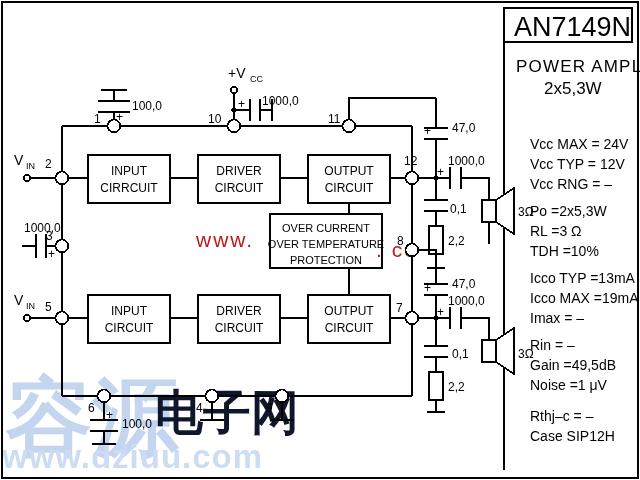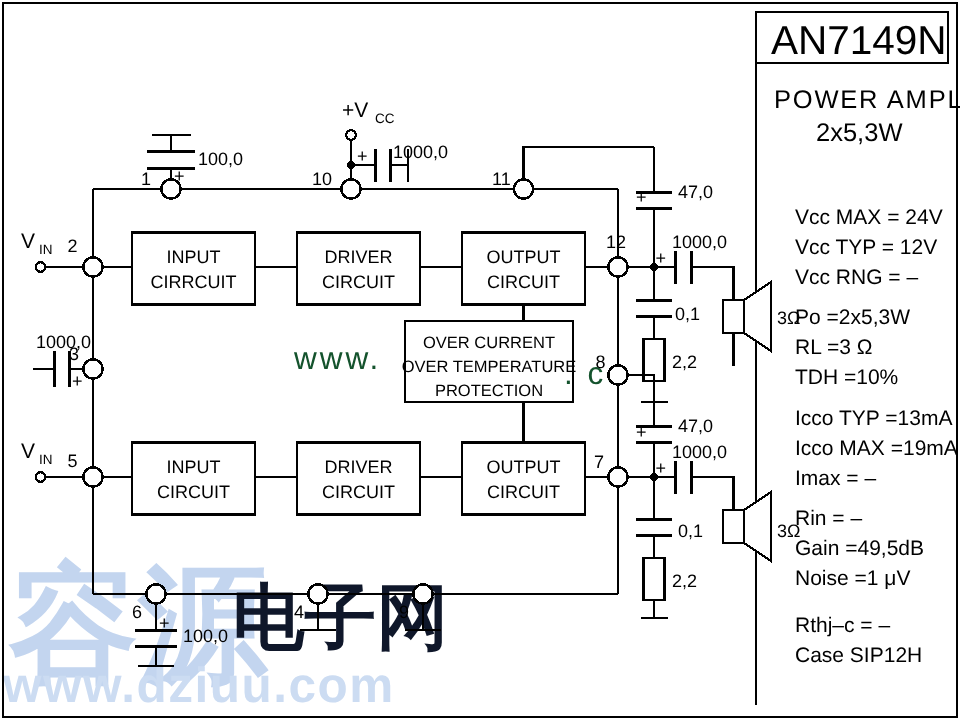--- a/index.html
+++ b/index.html
@@ -6,21 +6,21 @@
   body{width:640px;height:480px;position:relative;overflow:hidden;
        font-family:"Liberation Sans",sans-serif;color:#000;}
 
   #sheet{position:absolute;left:0;top:0;width:640px;height:480px;}
 
   
   .wm{position:absolute;font-weight:bold;pointer-events:none;z-index:1;}
   .wm-cn{font-family:"DejaVu Sans",sans-serif;color:#c3d5ef;}
   .wm-cn2{font-family:Liberation Mono, monospace;color:#0f172a;}
   .wm-url{color:#ccdcf2;letter-spacing:1px;}
-  .wm-pink{color:#14532d;letter-spacing:2px;font-weight:normal;}
+  .wm-pink{color:#b91c1c;letter-spacing:2px;font-weight:normal;}
 
   
   #svg{position:absolute;left:0;top:0;z-index:2;}
 
   .txt{font-family:"Liberation Sans",sans-serif;fill:#000;}
 </style>
 </head>
 <body>
 
 <div id="sheet">

